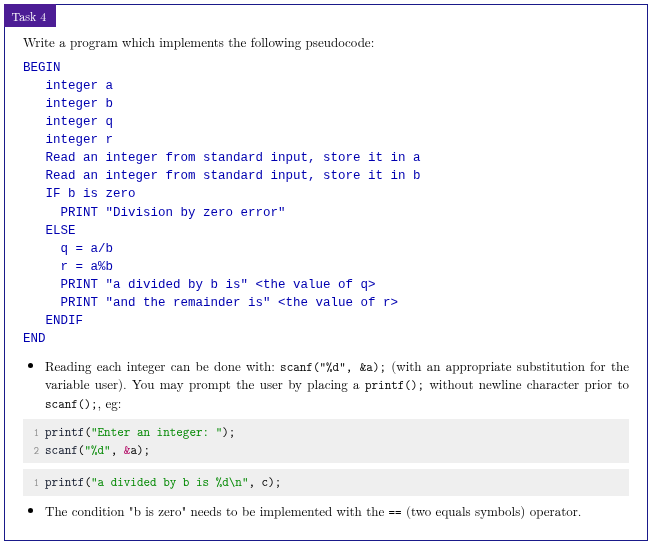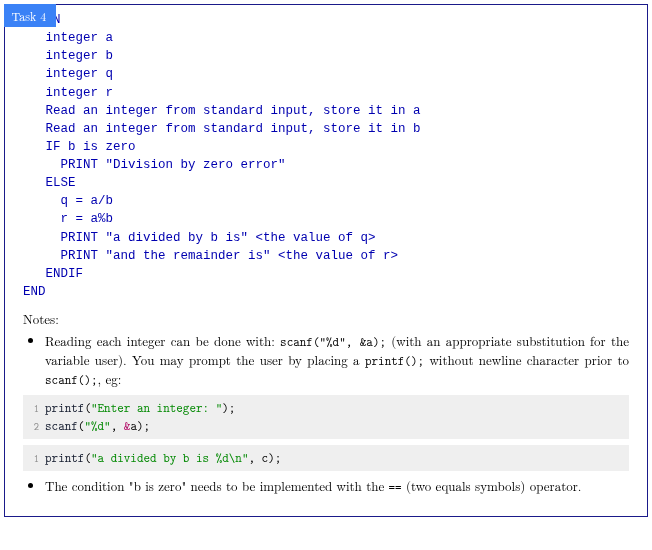--- a/index.html
+++ b/index.html
@@ -19,21 +19,21 @@
     border: 1.5px solid #1a1a8a;
     margin: 4px;
     box-sizing: border-box;
     padding: 0 18px 16px 18px;
     position: relative;
   }
   .task-label {
     position: absolute;
     top: -1.5px;
     left: -1.5px;
-    background: #3b82f6;
+    background: #4c1d95;
     color: #fff;
     font-size: 12px;
     padding: 3px 10px 3px 8px;
     display: inline-block;
   }
   .intro {
     margin-top: 28px;
     margin-bottom: 8px;
     line-height: 1.35;
   }
@@ -84,39 +84,39 @@
   .snippet .amp { color: #b00060; }
   .it { }
 </style>
 </head>
 <body>
 
 <div class="page">
   <div class="task-box">
     <div class="task-label">Task 4</div>
 
+    <p class="intro">Write a program which implements the following pseudocode:</p>
 
     <div class="pseudocode"><span>BEGIN</span>
 <span>   integer a</span>
 <span>   integer b</span>
 <span>   integer q</span>
 <span>   integer r</span>
 <span>   Read an integer from standard input, store it in a</span>
 <span>   Read an integer from standard input, store it in b</span>
 <span>   IF b is zero</span>
 <span>     PRINT "Division by zero error"</span>
 <span>   ELSE</span>
 <span>     q = a/b</span>
 <span>     r = a%b</span>
 <span>     PRINT "a divided by b is" &lt;the value of q&gt;</span>
 <span>     PRINT "and the remainder is" &lt;the value of r&gt;</span>
 <span>   ENDIF</span>
 <span>END</span></div>
 
-    <div class="notes-hdr">Notes:</div>
 
     <ul class="notes">
       <li>
         <span>Reading each integer can be done with: </span><span class="code-inline">scanf("%d", &amp;a);</span><span> (with an appropriate substitution for the variable user). You may prompt the user by placing a </span><span class="code-inline">printf();</span><span class="it"> without </span><span>newline character prior to </span><span class="code-inline">scanf();</span><span>, eg:</span>
       </li>
     </ul>
 
     <div class="snippet"><span class="lineno">1</span><span class="fn">printf</span><span>(</span><span class="str">"Enter an integer: "</span><span>);</span>
 <span class="lineno">2</span><span class="fn">scanf</span><span>(</span><span class="str">"%d"</span><span>, </span><span class="amp">&amp;</span><span class="var">a</span><span>);</span></div>
 

